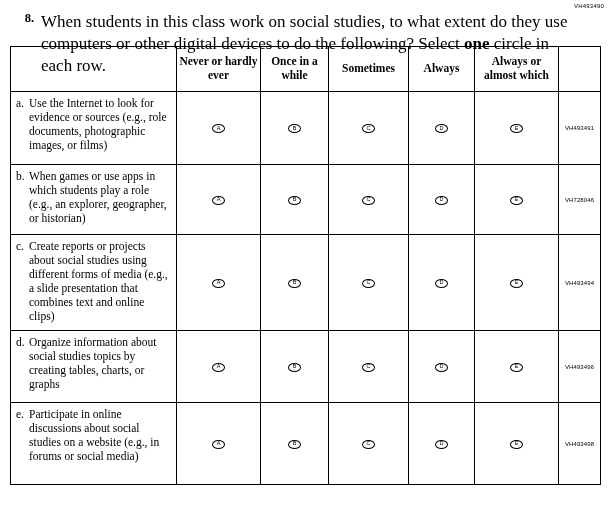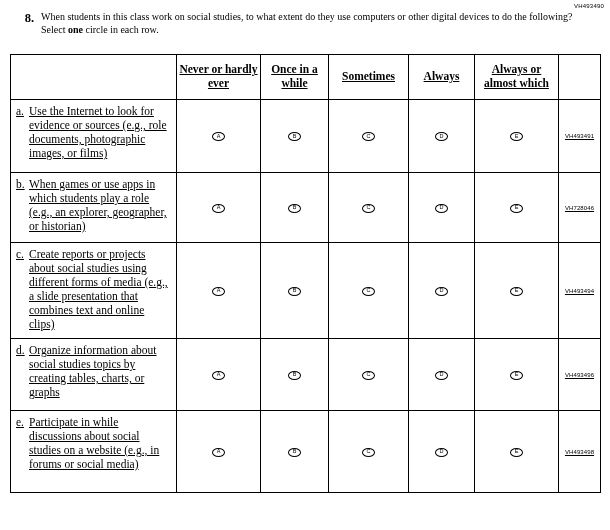--- a/index.html
+++ b/index.html
@@ -40,34 +40,33 @@
   .q-num {
     font-weight: bold;
     font-size: 12.5px;
     width: 20px;
     text-align: right;
     padding-right: 7px;
     flex: none;
     line-height: 1.25;
   }
   .q-text {
-    font-size: 10px;
+    font-size: 17px;
     line-height: 1.28;
   }
   .q-text b {
     font-weight: bold;
   }
   table.matrix {
     position: absolute;
-    top: 54px;
+    top: 46px;
     left: 10px;
     width: 590px;
     border-collapse: collapse;
     table-layout: fixed;
-    text-decoration: underline;
   }
   table.matrix td, table.matrix th {
     border: 1px solid #000;
     padding: 0;
     vertical-align: middle;
   }
   thead th {
     height: 44px;
     font-size: 11.5px;
     font-weight: bold;
@@ -217,21 +216,21 @@
         <td class="opt"><span class="bubble"><span>B</span></span></td>
         <td class="opt"><span class="bubble"><span>C</span></span></td>
         <td class="opt"><span class="bubble"><span>D</span></span></td>
         <td class="opt"><span class="bubble"><span>E</span></span></td>
         <td class="idcode">VH493496</td>
       </tr>
       <tr style="height:82px">
         <td class="stem">
           <div class="stem-inner">
             <span class="stem-letter">e.</span>
-            <span class="stem-text">Participate in while discussions about social studies on a website (e.g., in forums or social media)</span>
+            <span class="stem-text">Participate in online discussions about social studies on a website (e.g., in forums or social media)</span>
           </div>
         </td>
         <td class="opt"><span class="bubble"><span>A</span></span></td>
         <td class="opt"><span class="bubble"><span>B</span></span></td>
         <td class="opt"><span class="bubble"><span>C</span></span></td>
         <td class="opt"><span class="bubble"><span>D</span></span></td>
         <td class="opt"><span class="bubble"><span>E</span></span></td>
         <td class="idcode">VH493498</td>
       </tr>
     </tbody>

